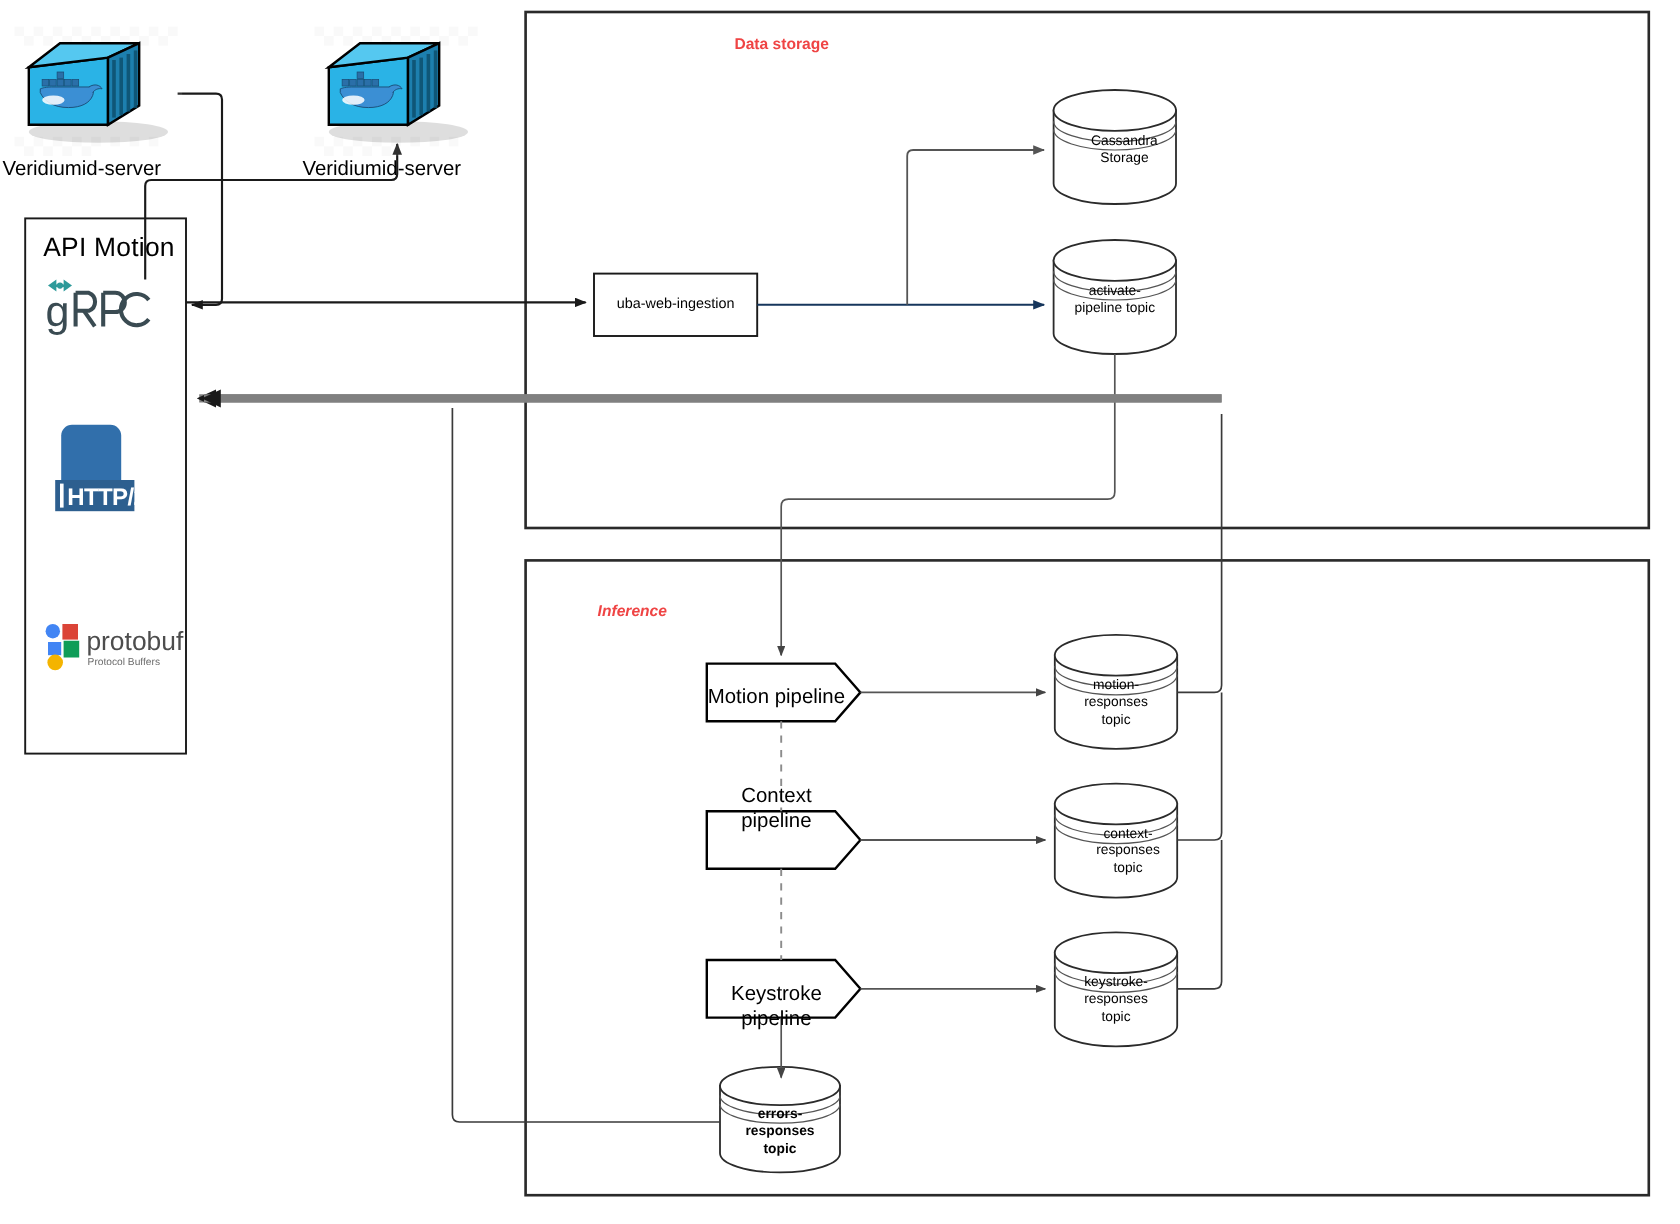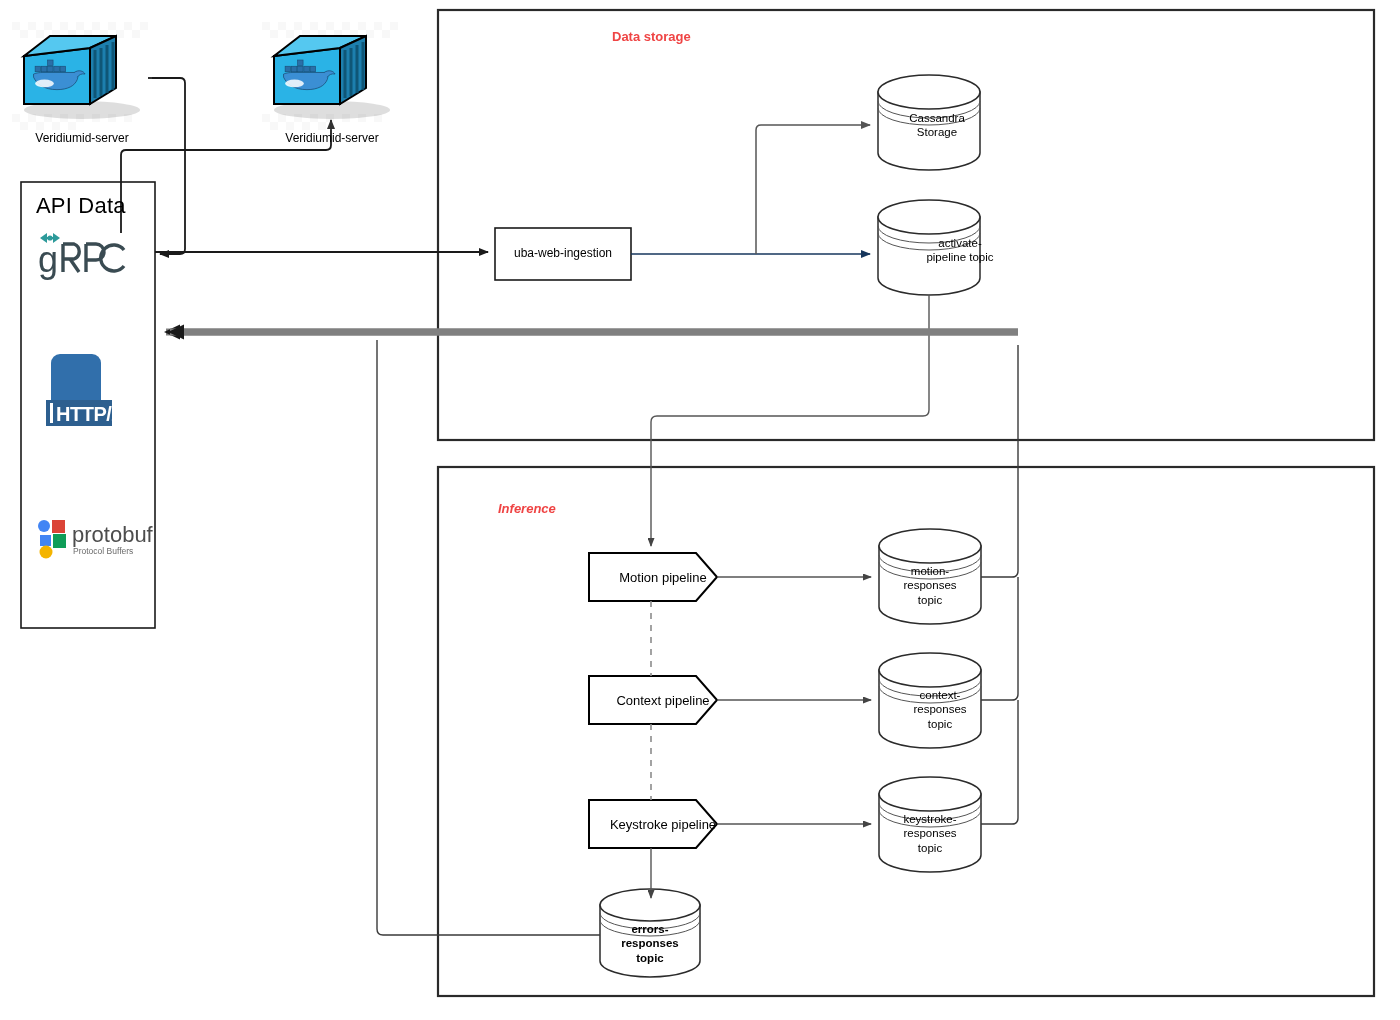--- a/index.html
+++ b/index.html
@@ -40,34 +40,33 @@
     color: #ef4444;
   }
   .api-title {
     position: absolute;
     font-size: 22px;
     color: #000000;
     letter-spacing: 0.2px;
   }
   .srv-caption {
     position: absolute;
-    font-size: 12px;
+    font-size: 17px;
     color: #000000;
-    text-align: center;
+    text-align: left;
     width: 160px;
   }
   .cyl-text {
     font-size: 11.5px;
   }
   .box-text {
     font-size: 12px;
   }
   .pipe-text {
-    font-size: 13px;
-    margin-left: 16px;
+    font-size: 17px;
   }
   
   .docker-icon {
     position: absolute;
     width: 140px;
     height: 108px;
   }
   
   .grpc-logo {
     position: absolute;
@@ -322,21 +321,21 @@
       <path d="M2,18 C2,18 6,16 14,16 L54,16 C58,16 60,20 58,25
                C55,33 46,38 32,38 C16,38 6,31 2,22 Z" fill="#3b8fd4" stroke="#1a4d77" stroke-width="1"></path>
       <path d="M54,16 C60,12 66,14 68,18 C64,17 60,19 58,22" fill="#3b8fd4" stroke="#1a4d77" stroke-width="1"></path>
       <ellipse cx="16" cy="30" rx="12" ry="5" fill="#ffffff" opacity="0.85"></ellipse>
     </g>
   </svg>
 
   <div class="srv-caption" style="left:2px; top:131px;">Veridiumid-server</div>
   <div class="srv-caption" style="left:252px; top:131px;">Veridiumid-server</div>
 
-  <div class="api-title" style="left:36px; top:193px;">API Data</div>
+  <div class="api-title" style="left:36px; top:193px;">API Motion</div>
 
   <svg class="grpc-logo" style="left:36px; top:228px;" viewBox="0 0 92 52">
 
     <g fill="#2d9a9a">
       <path d="M4,10 L11,5 L11,15 Z"></path>
       <path d="M24,10 L17,5 L17,15 Z"></path>
       <rect x="10" y="9" width="8" height="2.2"></rect>
       <circle cx="14" cy="10" r="2.6"></circle>
     </g>
     <g fill="#3a4b52" font-family="'Liberation Sans', sans-serif" font-size="36" font-weight="400">
@@ -377,27 +376,27 @@
   <div class="group-title" style="left:612px; top:29px;">Data storage</div>
   <div class="group-title" style="left:498px; top:501px;font-style:italic;">Inference</div>
 
   <div class="node-label box-text" style="left:497px; top:246px; width:132px;text-align:center;">uba-web-ingestion</div>
 
   <div class="node-label cyl-text" style="left:879px; top:111px; width:116px;">
     <div>Cassandra</div>
     <div>Storage</div>
   </div>
 
-  <div class="node-label cyl-text" style="left:910px; top:236px; width:100px;">
+  <div class="node-label cyl-text" style="left:879px; top:236px; width:100px;">
     <div>activate-</div>
     <div>pipeline topic</div>
   </div>
 
   <div class="node-label pipe-text" style="left:589px; top:570px; width:116px;">Motion pipeline</div>
-  <div class="node-label pipe-text" style="left:589px; top:693px; width:116px;text-align:center;">Context pipeline</div>
+  <div class="node-label pipe-text" style="left:589px; top:652px; width:116px;text-align:center;">Context pipeline</div>
   <div class="node-label pipe-text" style="left:589px; top:817px; width:116px;">Keystroke pipeline</div>
 
   <div class="node-label cyl-text" style="left:880px; top:564px; width:100px;">
     <div>motion-</div>
     <div>responses</div>
     <div>topic</div>
   </div>
 
   <div class="node-label cyl-text" style="left:880px; top:688px; width:120px;">
     <div>context-</div>

